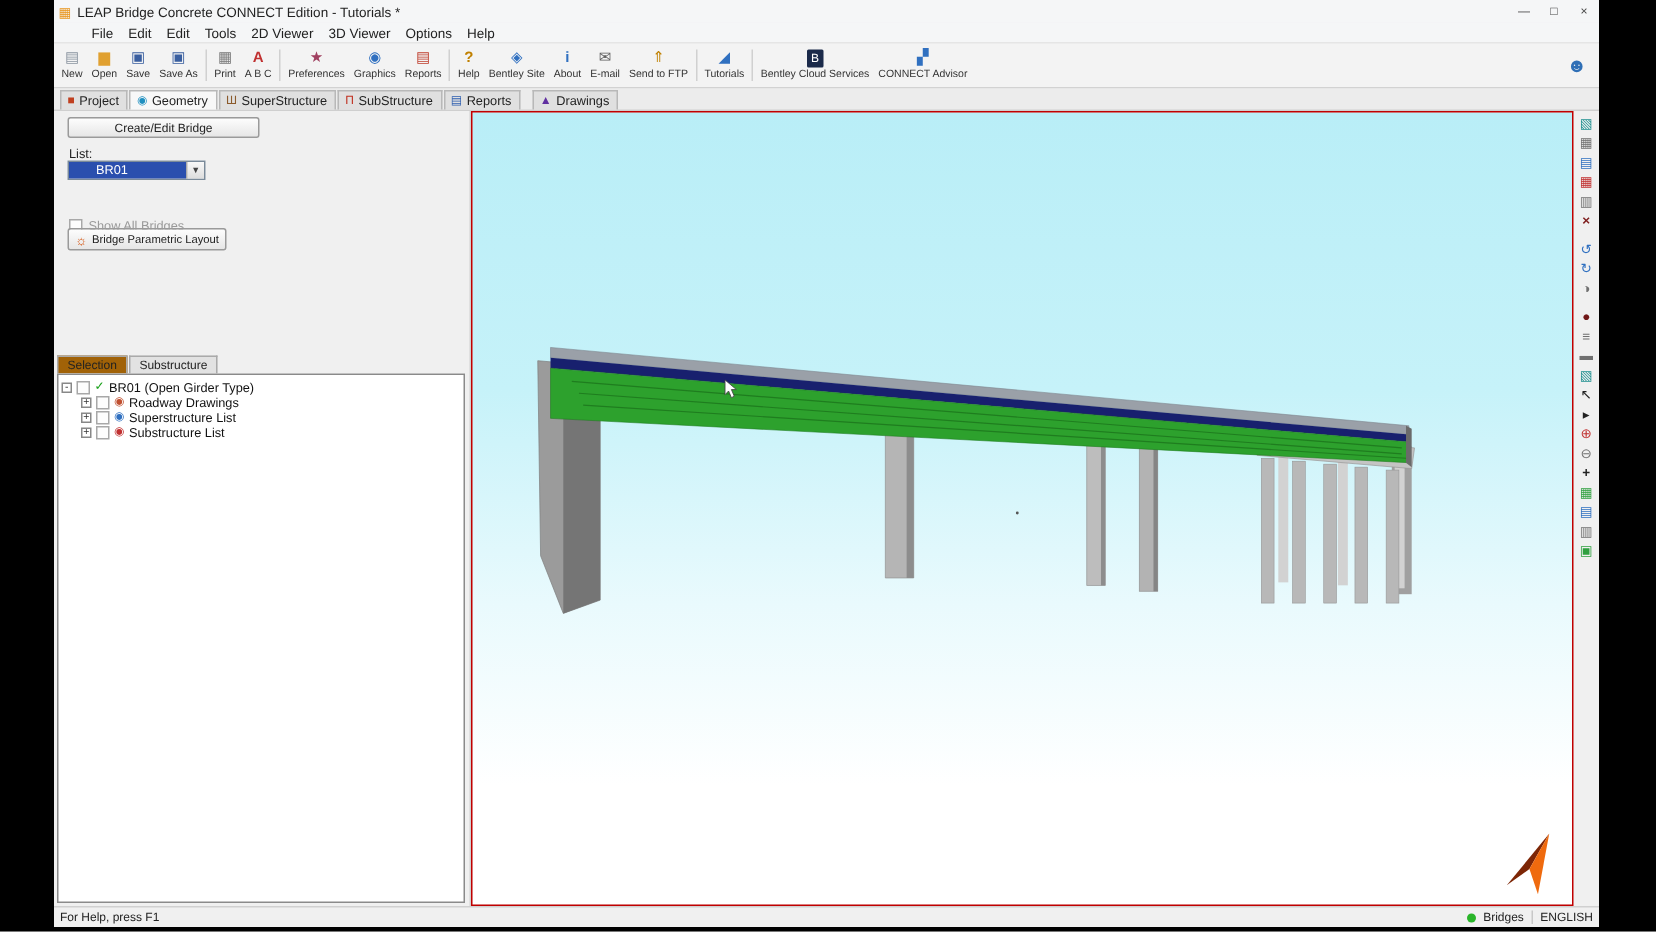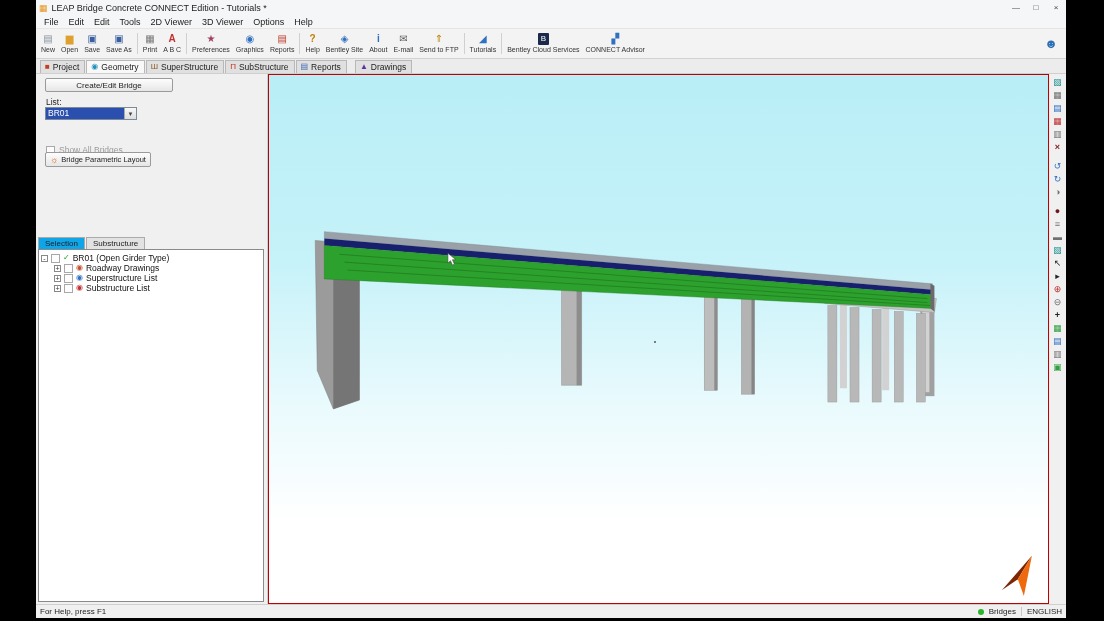--- a/index.html
+++ b/index.html
@@ -7,56 +7,56 @@
   body { background:#000; position:relative; font-family:"Liberation Sans",sans-serif; overflow:hidden; }
 
   .app { position:absolute; left:36px; top:0; width:1030px; height:618px; background:#f0f0f0; display:flex; flex-direction:column; }
 
   .titlebar { height:15px; background:#f5f6f7; display:flex; align-items:center; padding-left:3px; flex:none; }
   .app-icon { color:#e8951d; font-size:9px; margin-right:4px; }
   .title-text { font-size:9px; color:#222; white-space:nowrap; }
   .win-controls { margin-left:auto; display:flex; height:100%; }
   .win-btn { width:20px; display:flex; align-items:center; justify-content:center; font-size:8px; color:#444; }
 
-  .menubar { height:13px; display:flex; align-items:center; background:#f5f6f7; padding-left:3px; flex:none; }
+  .menubar { height:13px; display:flex; align-items:center; background:#f5f6f7; padding-left:20px; flex:none; }
   .menu-item { font-size:9px; padding:0 5px; color:#222; white-space:nowrap; }
 
   .toolbar { height:31px; background:#f3f3f3; border-top:1px solid #e5e5e5; border-bottom:1px solid #d2d2d2; display:flex; align-items:center; padding:0 2px; flex:none; }
   .tb-item { display:flex; flex-direction:column; align-items:center; justify-content:center; padding:1px 3px; }
   .tb-ic { font-size:10px; line-height:12px; height:12px; }
   .tb-ic.dark-badge { background:#1b2a4a; color:#fff; font-size:8px; line-height:11px; width:11px; text-align:center; border-radius:1px; }
   .tb-lb { font-size:7px; color:#333; line-height:9px; white-space:nowrap; }
   .tb-sep { width:1px; align-self:stretch; background:#d0d0d0; margin:4px 2px; }
   .user-badge { margin-left:auto; margin-right:6px; color:#2f6fb6; font-size:13px; }
 
   .tabbar { height:15px; background:#ececec; display:flex; align-items:flex-end; padding-left:4px; border-bottom:1px solid #cfcfcf; flex:none; }
   .tab { display:flex; align-items:center; gap:3px; font-size:8.5px; padding:1px 5px 1px 4px; border:1px solid #b8b8b8; border-bottom:none; background:#e0e0e0; margin-right:1px; color:#222; white-space:nowrap; }
   .tab.active { background:#f8f8f8; }
   .tab-ic { font-size:8px; line-height:8px; }
   .tab-sep { width:7px; }
 
   .content { flex:1; display:flex; min-height:0; }
 
-  .left-panel { width:232px; flex:none; background:#f0f0f0; position:relative; border-right:1px solid #cfcfcf; }
+  .left-panel { width:278px; flex:none; background:#f0f0f0; position:relative; border-right:1px solid #cfcfcf; }
   .btn { background:linear-gradient(#fdfdfd,#e6e6e6); border:1px solid #9a9a9a; border-radius:2px; font-size:8px; color:#222; display:flex; align-items:center; justify-content:center; }
   #create-btn { position:absolute; left:9px; top:4px; width:128px; height:14px; }
   #list-label { position:absolute; left:10px; top:23px; font-size:8.5px; color:#222; }
   #combo { position:absolute; left:9px; top:33px; width:92px; height:13px; display:flex; border:1px solid #7a8a99; background:#fff; }
-  .combo-text { flex:1; background:#2a4fae; color:#fff; font-size:8.5px; padding:0 2px; line-height:11px; }
+  .combo-text { flex:1; background:#2a4fae; color:#fff; font-size:8.5px; padding:0 18px; line-height:11px; }
   .combo-btn { width:12px; background:linear-gradient(#f8f8f8,#ddd); border-left:1px solid #aaa; display:flex; align-items:center; justify-content:center; font-size:6px; color:#444; }
   #showall { position:absolute; left:10px; top:71px; display:flex; gap:4px; align-items:center; }
   .cb { width:9px; height:9px; border:1px solid #a8a8a8; background:#fdfdfd; flex:none; }
   #showall .lbl { font-size:8.5px; color:#9a9a9a; }
   #param-btn { position:absolute; left:9px; top:78px; width:106px; height:15px; gap:3px; font-size:7.5px; }
   #param-btn .pic { color:#d4500a; font-size:9px; }
 
   .lower { position:absolute; left:2px; right:3px; top:162px; bottom:2px; }
   .lower-tabs { display:flex; height:13px; align-items:flex-end; }
   .ltab { font-size:8px; padding:1px 6px; border:1px solid #aaa; border-bottom:none; background:#e2e2e2; margin-right:1px; color:#222; }
-  .ltab.active { background:#0ea5e9; }
+  .ltab.active { background:#a16207; }
   .tree { position:absolute; top:13px; left:0; right:0; bottom:0; background:#fff; border:1px solid #8a8a8a; padding:3px 2px; overflow:hidden; }
   .tnode { display:flex; align-items:center; gap:3px; height:10px; font-size:8.5px; color:#111; white-space:nowrap; }
   .tnode.child { margin-left:13px; }
   .expander { width:7px; height:7px; border:1px solid #888; background:#fff; font-size:7px; line-height:5px; text-align:center; color:#333; flex:none; }
   .tglyph { font-size:8px; line-height:8px; flex:none; }
 
   .viewport { flex:1; position:relative; border:1px solid #c00000; min-width:0;
     background:linear-gradient(180deg,#b9eef7 0%,#c6f2f9 35%,#e9fafd 62%,#ffffff 85%,#ffffff 100%); }
   .viewport svg { position:absolute; inset:0; width:100%; height:100%; }
 

